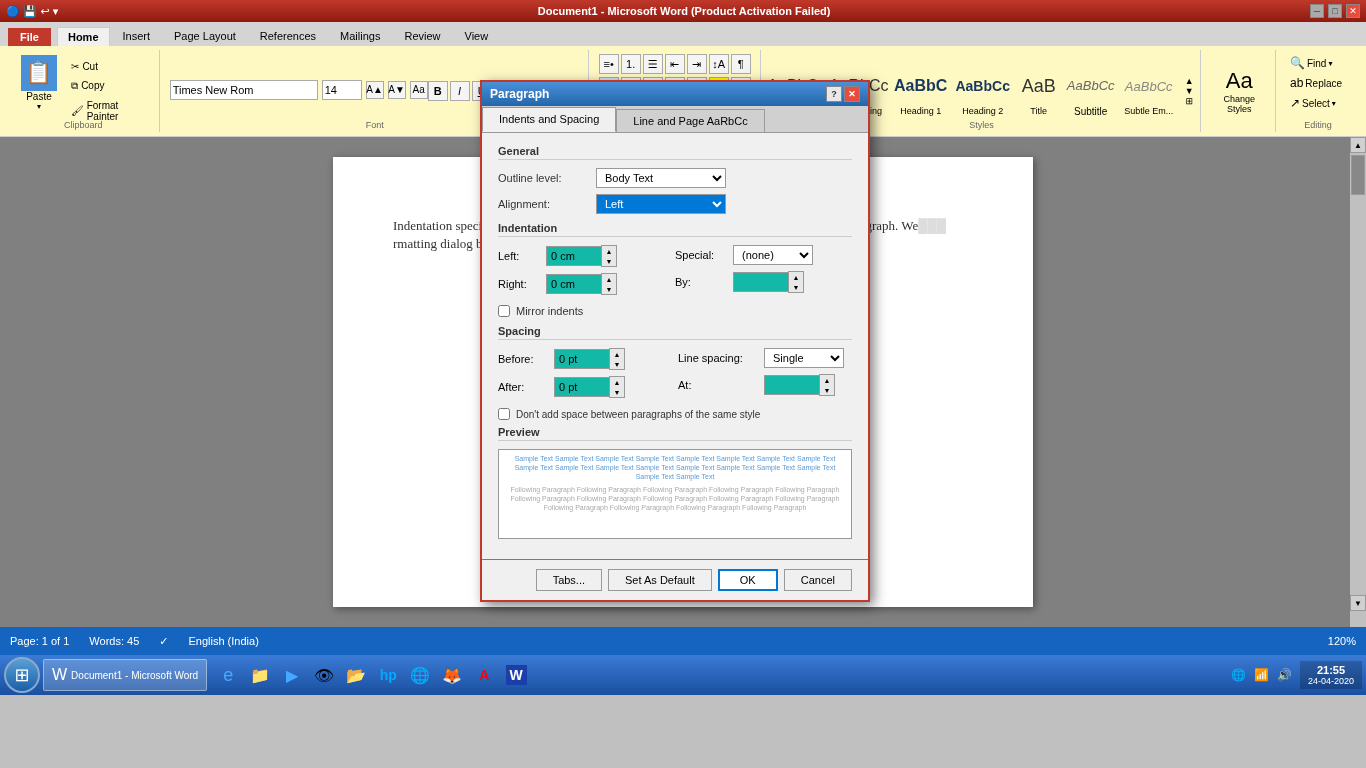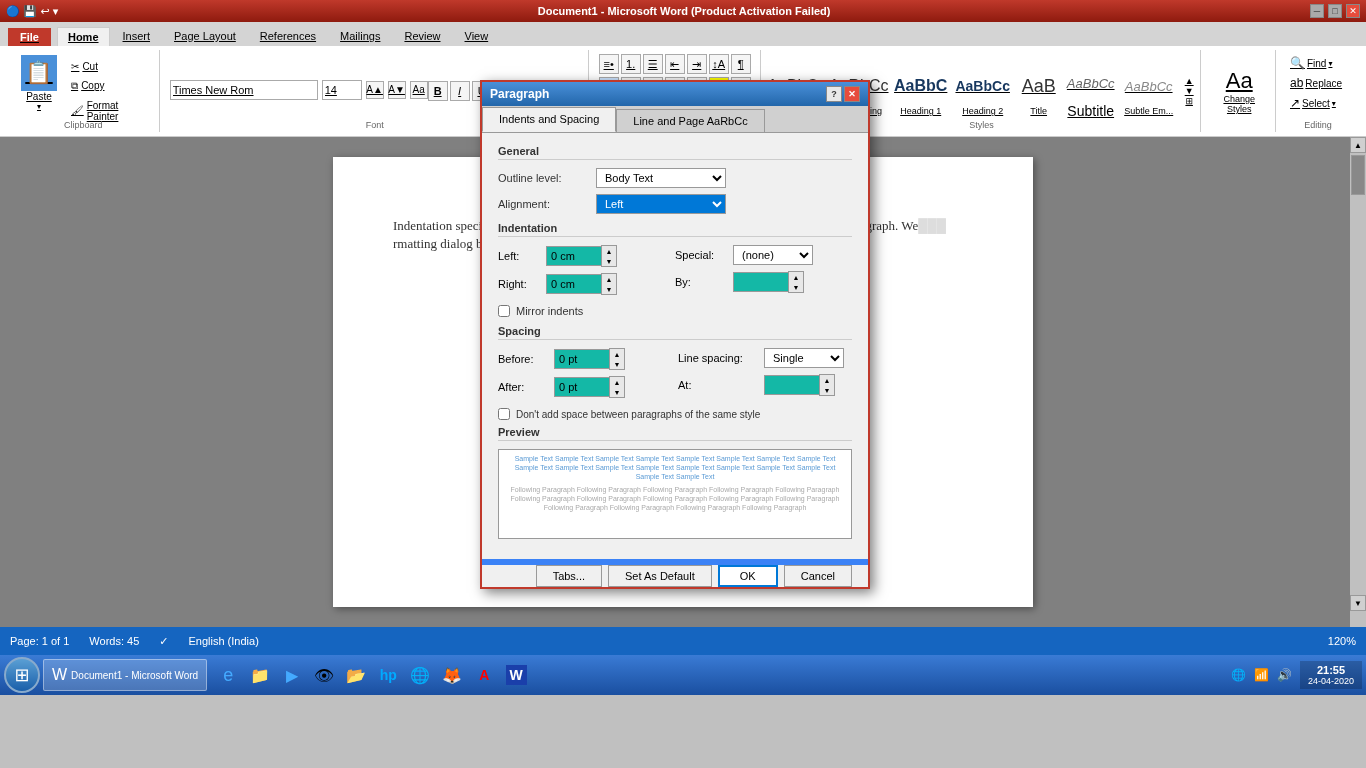--- a/index.html
+++ b/index.html
@@ -15,21 +15,21 @@
       padding: 0 6px;
       color: white;
     }
     .title-bar-left { display: flex; align-items: center; gap: 4px; font-size: 11px; }
     .title-bar-center { font-size: 11px; font-weight: bold; }
     .title-bar-right { display: flex; gap: 4px; }
     .title-btn { width: 14px; height: 14px; background: #aaa; border: 1px solid #888; font-size: 9px; display: flex; align-items: center; justify-content: center; cursor: pointer; color: #333; }
     .title-btn.close-btn { background: #e74c3c; color: white; }
 
     
-    .ribbon { background: #ffffff; border-bottom: 1px solid #ccc; text-decoration: underline; }
+    .ribbon { background: #fef9c3; border-bottom: 1px solid #ccc; }
     .ribbon-tabs { display: flex; background: #d4d4d4; height: 24px; align-items: flex-end; padding-left: 8px; gap: 2px; }
     .ribbon-tab { padding: 3px 10px; font-size: 11px; cursor: pointer; background: #d4d4d4; border: 1px solid transparent; }
     .ribbon-tab.active { background: #f0f0f0; border: 1px solid #ccc; border-bottom: none; font-weight: bold; }
     .ribbon-file-tab { background: #c0392b; color: white; padding: 3px 12px; font-size: 11px; font-weight: bold; cursor: pointer; margin-right: 4px; }
 
     .ribbon-content { display: flex; padding: 4px 8px; gap: 2px; align-items: stretch; height: 90px; }
     .small-btn { display: flex; align-items: center; gap: 3px; padding: 2px 4px; cursor: pointer; font-size: 10px; border: 1px solid transparent; }
     .font-select { height: 20px; font-size: 11px; border: 1px solid #aaa; padding: 0 2px; min-width: 120px; }
     .font-size-select { height: 20px; font-size: 11px; border: 1px solid #aaa; padding: 0 2px; width: 40px; }
     .font-btn { width: 18px; height: 18px; border: 1px solid #aaa; background: #f5f5f5; cursor: pointer; font-size: 10px; display: flex; align-items: center; justify-content: center; }
@@ -76,21 +76,21 @@
     .spin-input input { height: 20px; font-size: 11px; border: 1px solid #999; background: #14b8a6; padding: 0 4px; width: 55px; border-right: none; }
     .spin-btns { display: flex; flex-direction: column; border: 1px solid #999; }
     .spin-btn { width: 14px; height: 10px; background: #e8e8e8; display: flex; align-items: center; justify-content: center; font-size: 7px; cursor: pointer; }
 
     .checkbox-row { display: flex; align-items: center; gap: 6px; margin-bottom: 4px; }
     .checkbox-row input { width: 12px; height: 12px; }
     .checkbox-row label { font-size: 11px; color: #333; }
 
     .preview-box { border: 1px solid #999; background: white; height: 90px; margin: 8px 0; padding: 4px; overflow: hidden; }
 
-    .dialog-buttons { display: flex; justify-content: flex-end; gap: 6px; padding: 0 16px; border-top: 6px solid #3b82f6; }
+    .dialog-buttons { display: flex; justify-content: flex-end; gap: 6px; padding: 9px 16px; border-top: 1px solid #3b82f6; }
     .dialog-btn { padding: 3px 16px; font-size: 11px; border: 1px solid #999; background: #f0f0f0; cursor: pointer; min-width: 60px; }
     .dialog-btn.primary { border: 2px solid #0078d7; background: white; }
   </style>
 </head>
 <body>
 
 <div class="title-bar">
   <div class="title-bar-left">
     <span>🔵</span>
     <span>💾 ↩ ▾</span>
@@ -199,21 +199,21 @@
       <div style="display:flex;flex-direction:column;align-items:center;padding:2px 4px;cursor:pointer;min-width:60px;">
         <div style="font-size:14px;color:#17375e;height:40px;display:flex;align-items:center;font-weight:bold;">AaBbCc</div>
         <span style="font-size:9px;">Heading 2</span>
       </div>
       <div style="display:flex;flex-direction:column;align-items:center;padding:2px 4px;cursor:pointer;min-width:48px;">
         <div style="font-size:18px;color:#333;height:40px;display:flex;align-items:center;">AaB</div>
         <span style="font-size:9px;">Title</span>
       </div>
       <div style="display:flex;flex-direction:column;align-items:center;padding:2px 4px;cursor:pointer;min-width:52px;">
         <div style="font-size:13px;color:#666;height:40px;display:flex;align-items:center;font-style:italic;">AaBbCc</div>
-        <span style="font-size:14px;">Subtitle</span>
+        <span style="font-size:10px;">Subtitle</span>
       </div>
       <div style="display:flex;flex-direction:column;align-items:center;padding:2px 4px;cursor:pointer;min-width:60px;">
         <div style="font-size:13px;color:#888;height:40px;display:flex;align-items:center;font-style:italic;">AaBbCc</div>
         <span style="font-size:9px;">Subtle Em...</span>
       </div>
       <div style="display:flex;flex-direction:column;align-items:center;justify-content:center;cursor:pointer;padding:0 4px;">
         <div style="font-size:9px;">▲</div>
         <div style="font-size:9px;">▼</div>
         <div style="font-size:9px;">⊞</div>
       </div>

